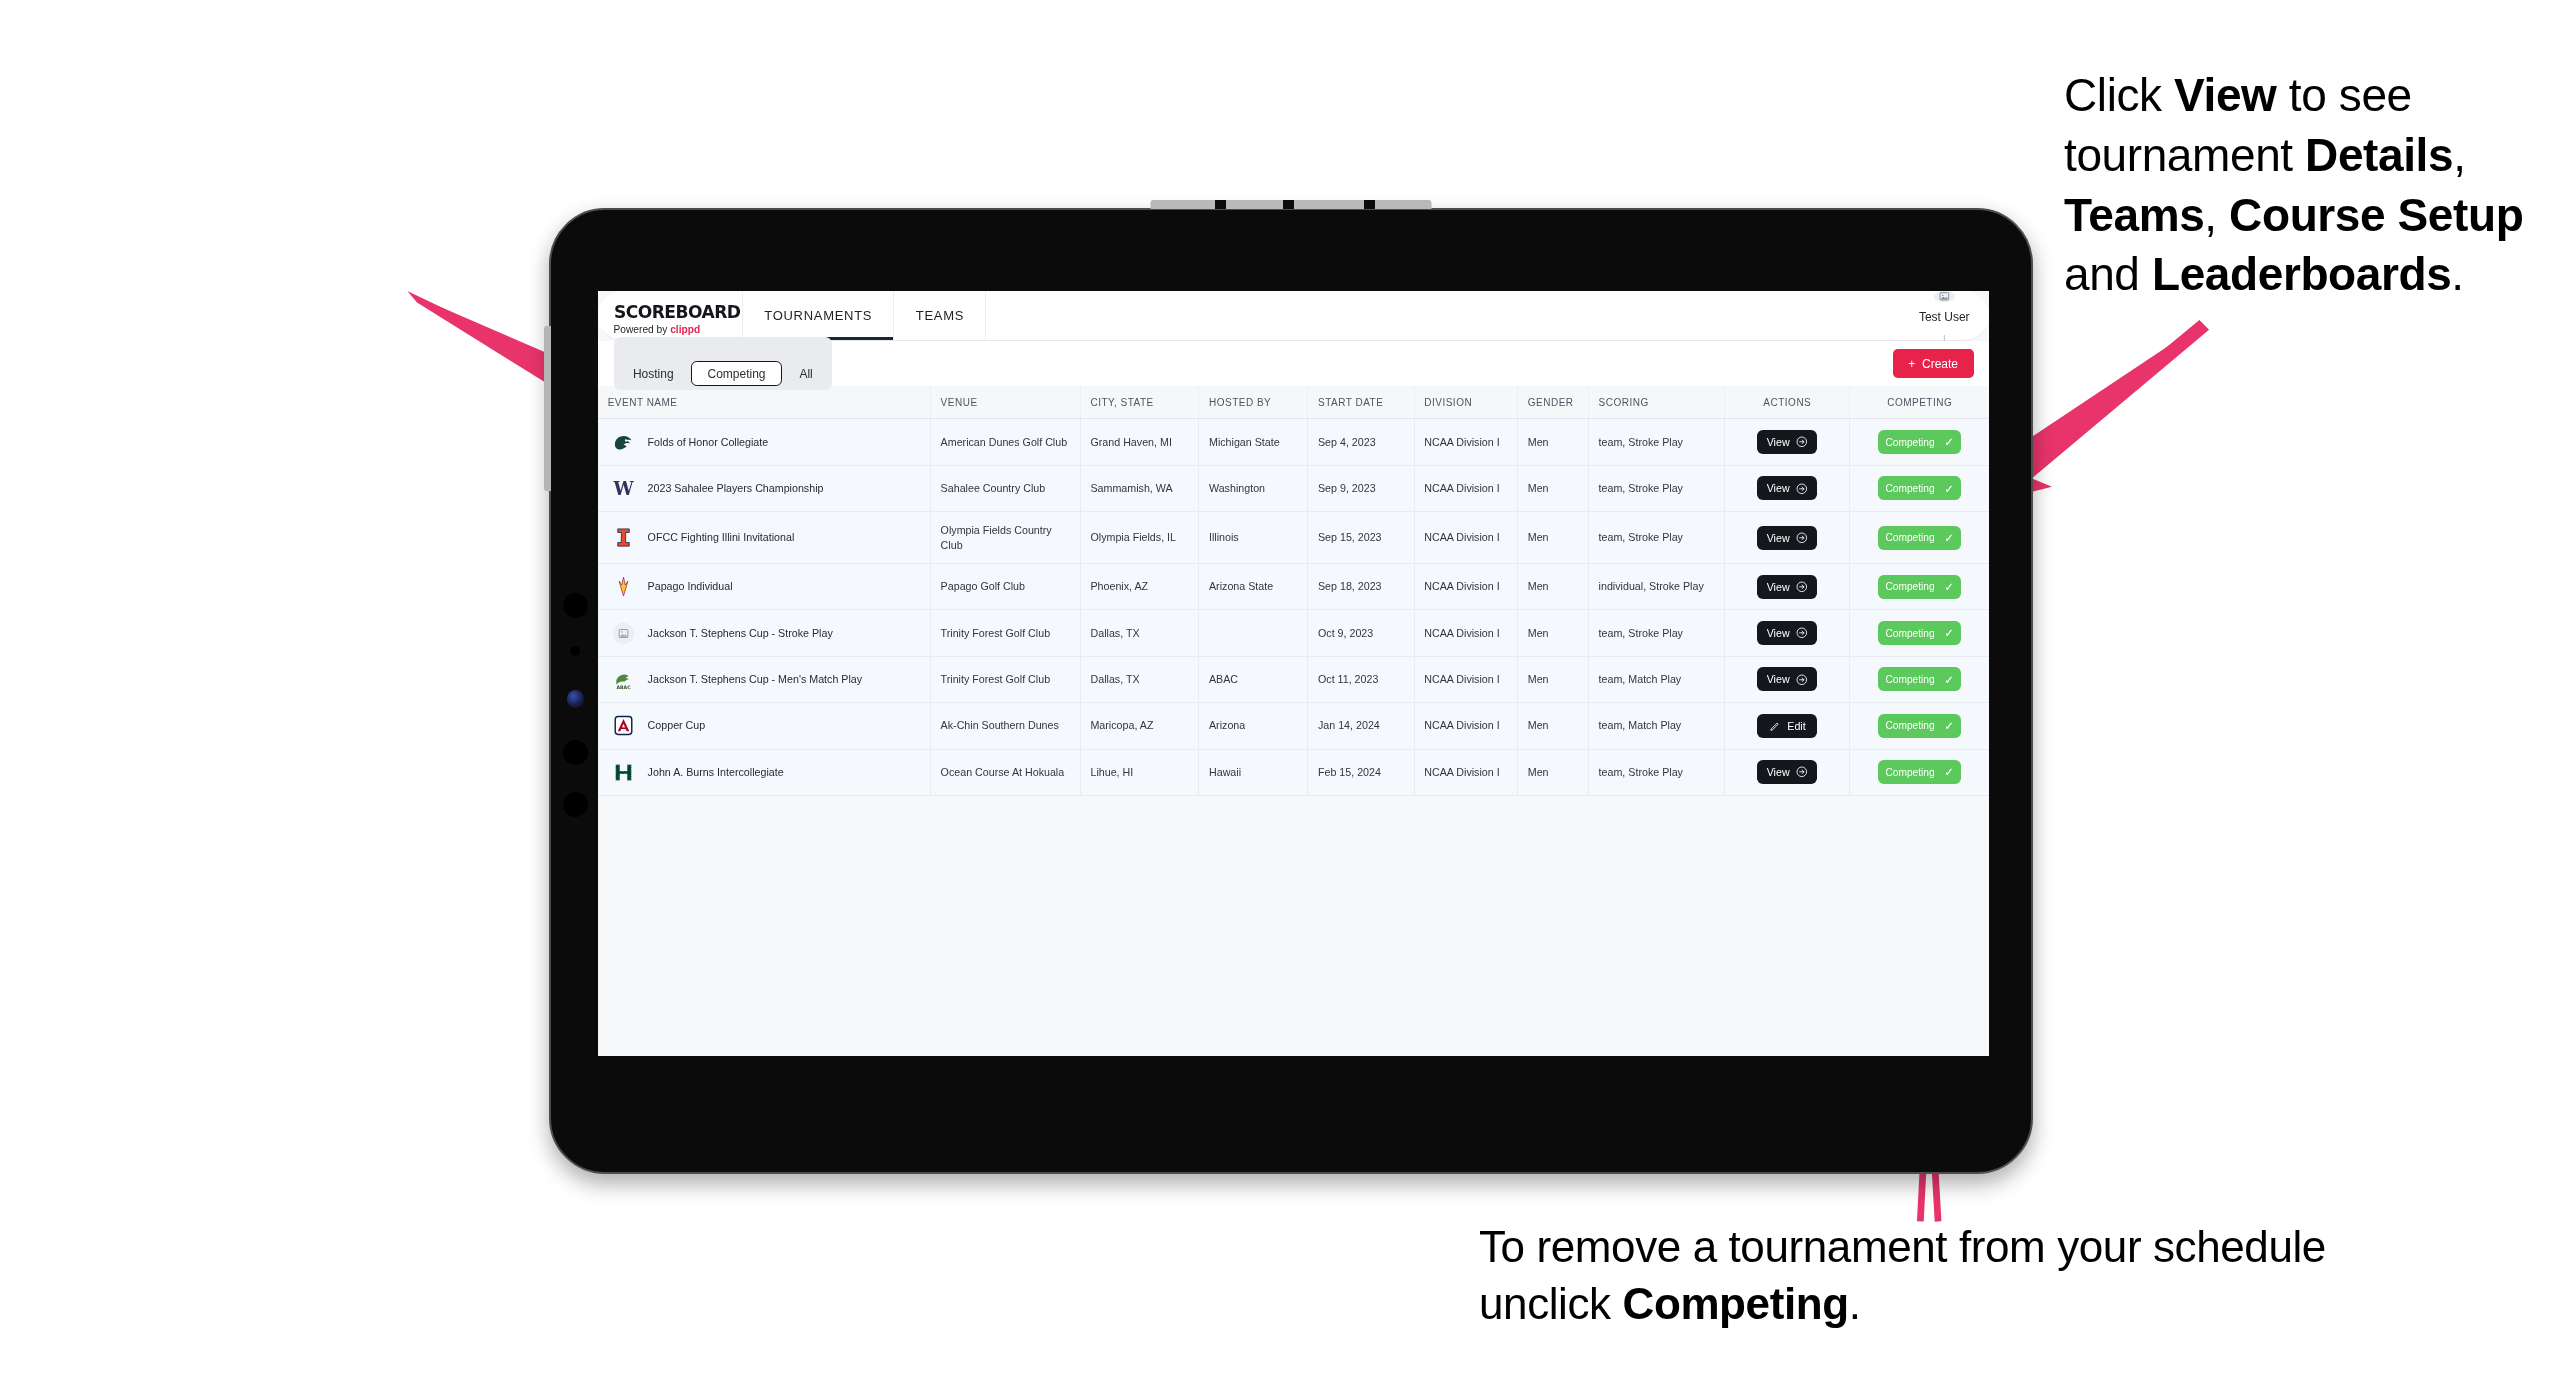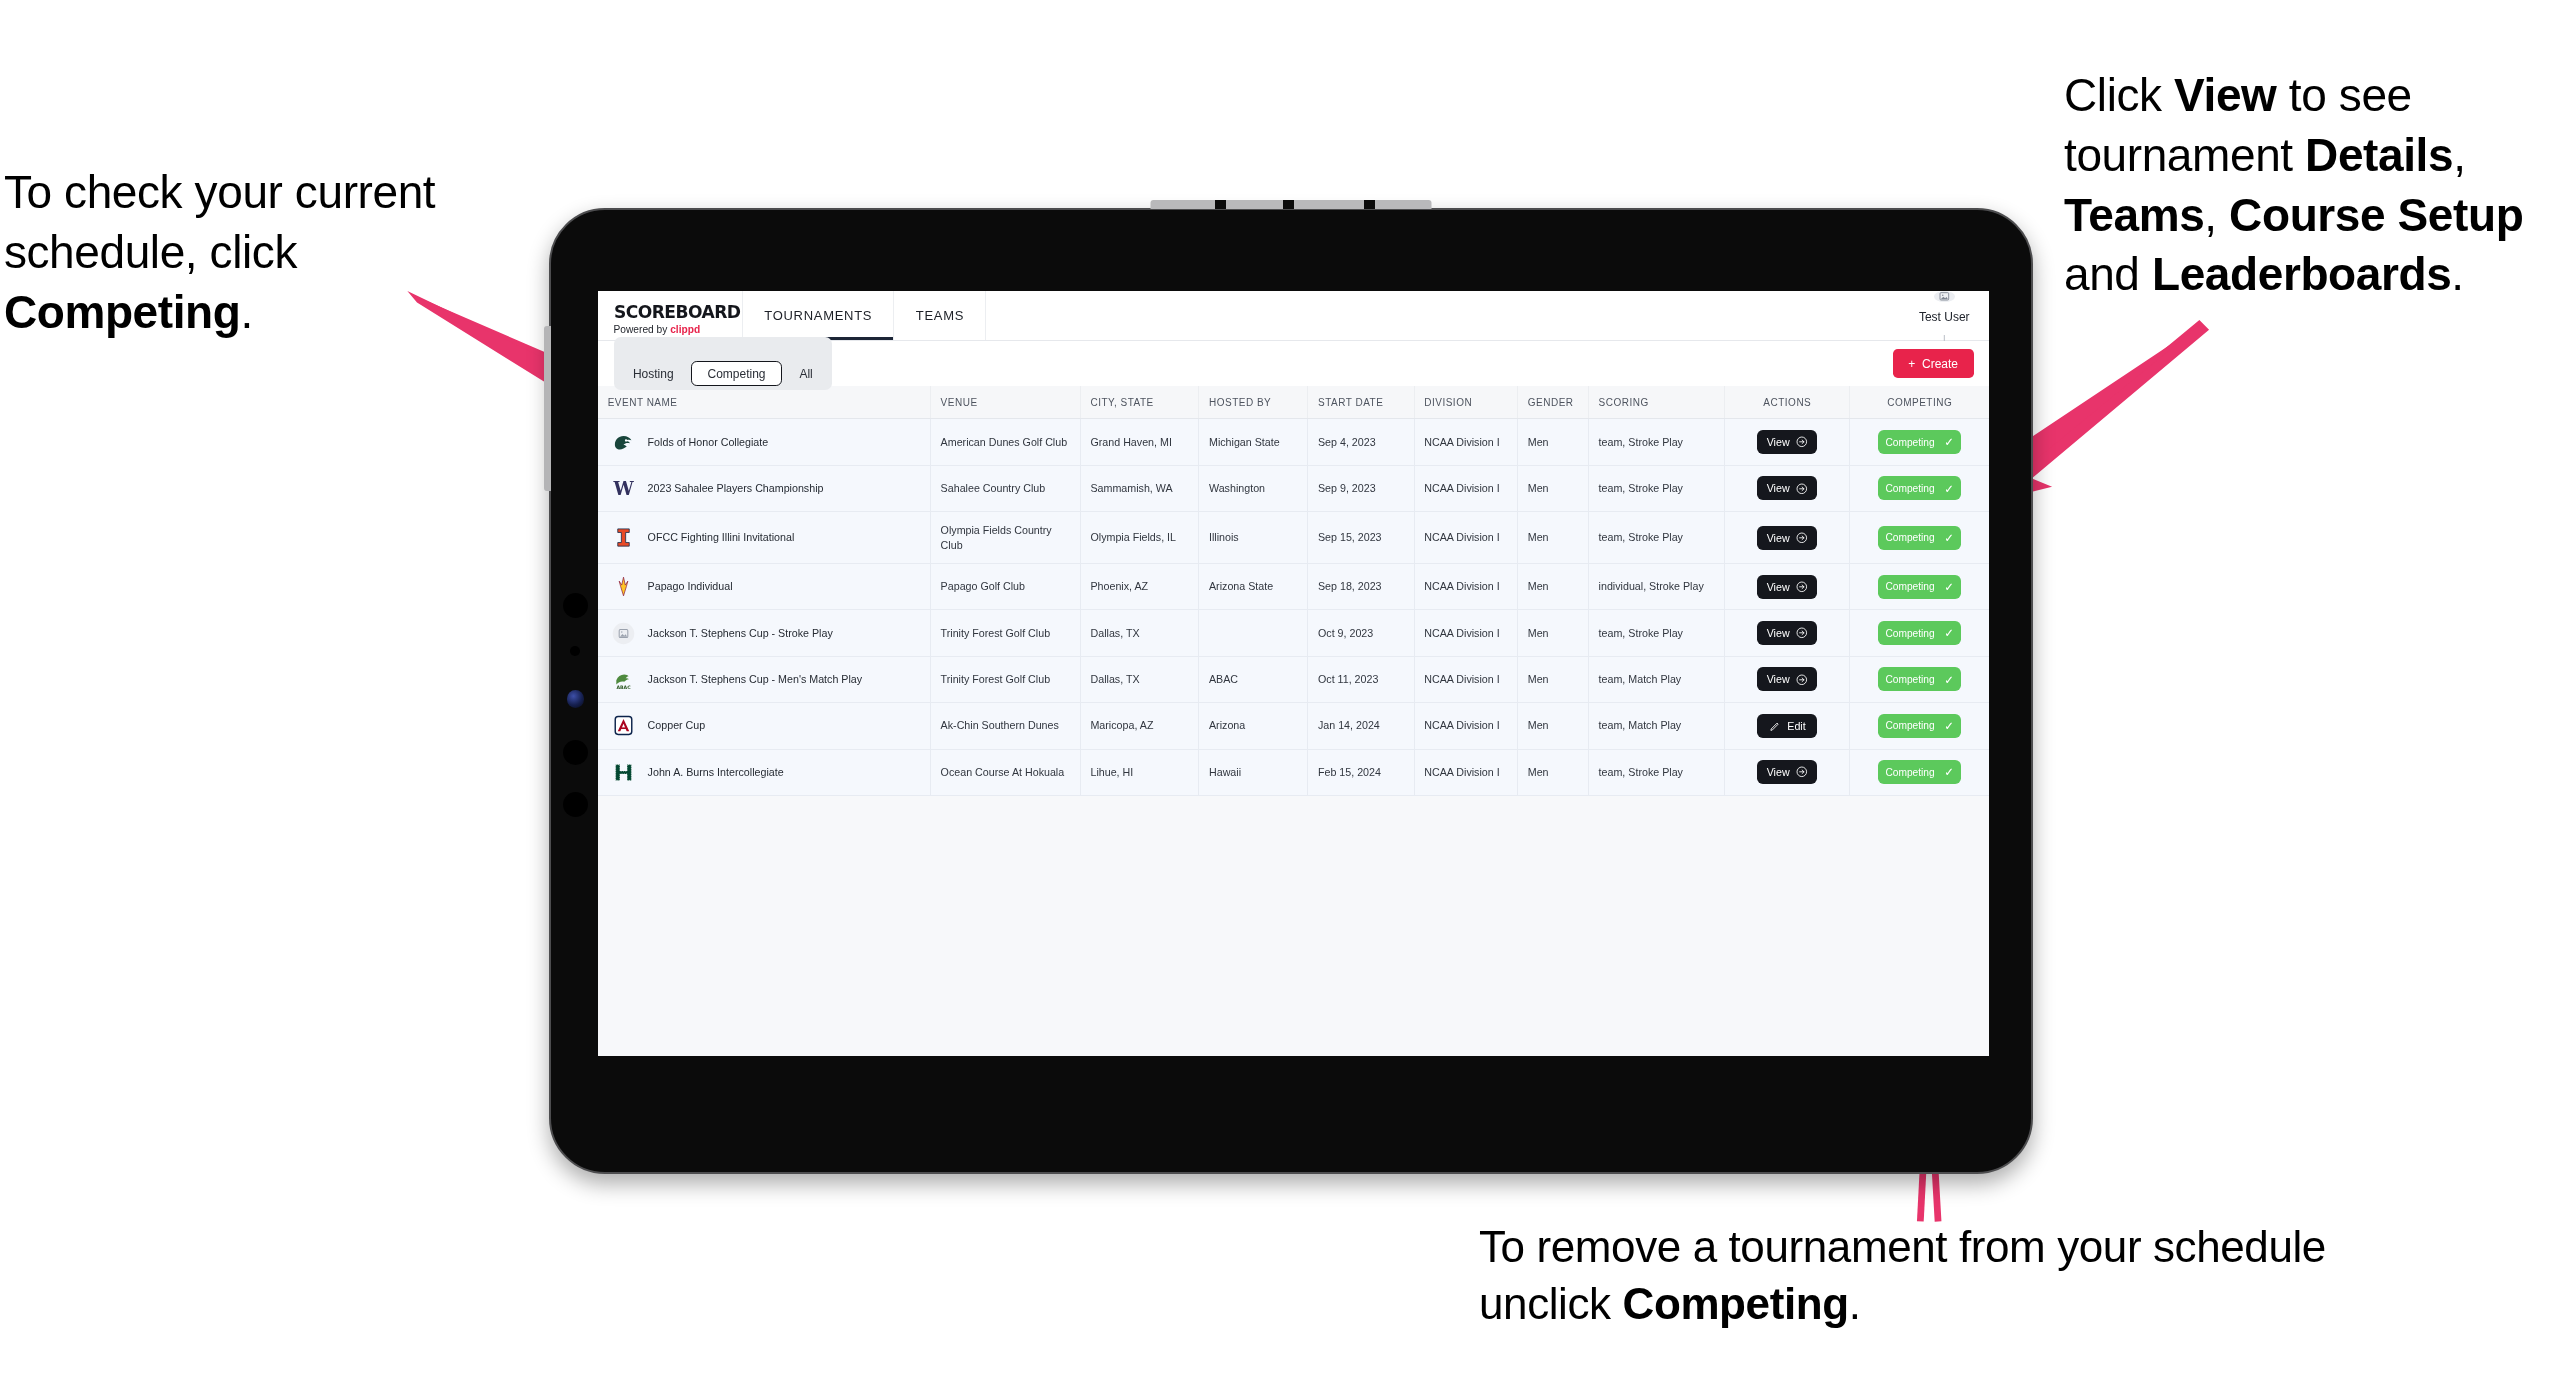--- a/index.html
+++ b/index.html
@@ -66,20 +66,21 @@
     width: 1391px; height: 765px;
     background: #f7f8fa;
     overflow: hidden;
   }
 
   
   #appbar {
     position: relative; height: 50px; background: #fff;
     display: flex; align-items: stretch;
     border-bottom: 1px solid #e6e8ec;
+    border-radius: 25px;
   }
   #brand {
     width: 145px; padding: 6.8px 0 0 15.5px;
     border-right: 1px solid #eceef1;
     display: flex; flex-direction: column; justify-content: center;
   }
   #brand-word {
     font-family: "DejaVu Sans", sans-serif;
     font-weight: 700; font-size: 18.4px; letter-spacing: -0.6px;
     color: #14161c; line-height: 1;
@@ -180,23 +181,20 @@
   .c-scoring { width: 100px; }
   .c-actions { width: 92px; text-align: center; }
   .c-compete { width: 102px; text-align: center; }
   th.c-actions, td.c-actions, th.c-compete, td.c-compete { text-align: center; }
 </style>
 </head>
 <body>
 
 <div id="root">
 
-  <div class="anno" id="anno-left">
-    <span>To check your current schedule, click </span><b>Competing</b><span>.</span>
-  </div>
 
   <div class="anno" id="anno-right">
     <span>Click </span><b>View</b><span> to see tournament </span><b>Details</b><span>, </span><b>Teams</b><span>, </span><b>Course Setup</b><span> and </span><b>Leaderboards</b><span>.</span>
   </div>
 
   <div class="anno" id="anno-bottom">
     <span>To remove a tournament from your schedule unclick </span><b>Competing</b><span>.</span>
   </div>
 
   <svg class="arrow" id="arrow-left" width="310" height="145" viewBox="0 0 320 150">

